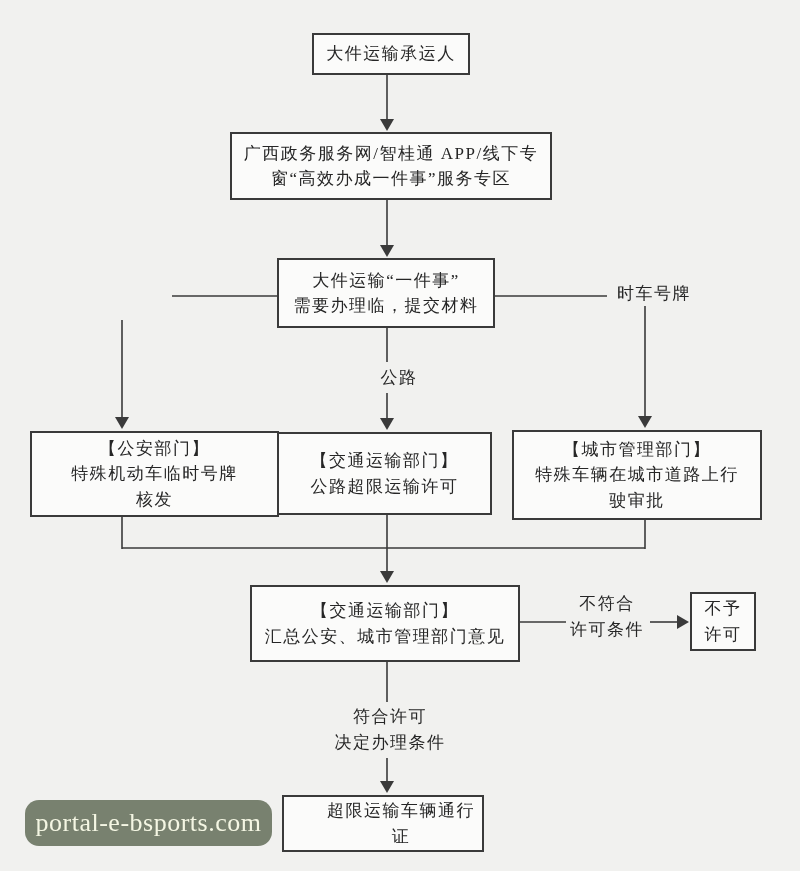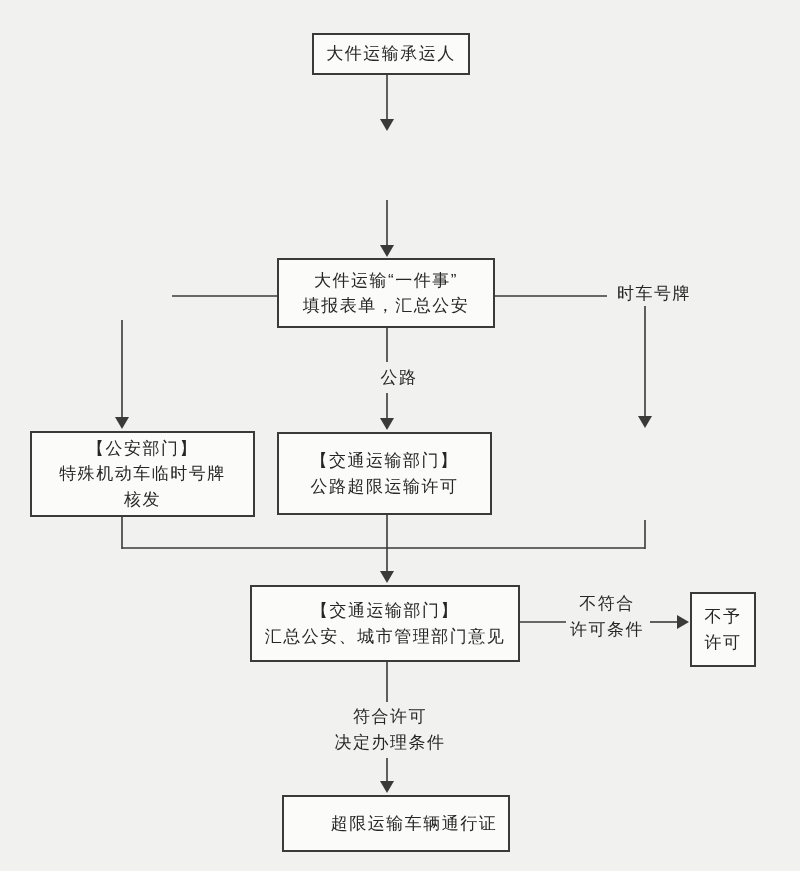--- a/index.html
+++ b/index.html
@@ -1,20 +1,20 @@
 <!DOCTYPE html>
 <html style="--background: #f1f1ef; --box-fill: #fbfbfa; --box-border: #3a3a3a; --line: #3a3a3a; --text: #262626; --watermark-bg: #78816f; --watermark-text: #f4f6e3;"><head>
 <meta charset="utf-8">
 <style>
   html,body{margin:0;padding:0;}
   .canvas{
     position:relative;
     width:800px;height:871px;
     background:var(--background,#f1f1ef);
-    font-family:Liberation Sans, sans-serif;
+    font-family:Liberation Serif, serif;
     overflow:hidden;
   }
   svg.edges{position:absolute;left:0;top:0;width:800px;height:871px;}
   svg.edges line{stroke:var(--line,#3a3a3a);stroke-width:1.6;}
   svg.edges polygon{fill:var(--line,#3a3a3a);}
   .box{
     position:absolute;
     background:var(--box-fill,#fbfbfa);
     border:2px solid var(--box-border,#3a3a3a);
     display:flex;align-items:center;justify-content:center;
@@ -28,26 +28,26 @@
   }
   .edge-label{
     position:absolute;text-align:center;white-space:pre-line;
     font-size:17px;line-height:1.55;color:var(--text,#262626);
     letter-spacing:1.5px;
   }
   
   .n-carrier{left:312px;top:33px;width:158px;height:42px;}
   .n-portal{left:230px;top:132px;width:322px;height:68px;}
   .n-form{left:277px;top:258px;width:218px;height:70px;}
-  .n-police{left:30px;top:431px;width:225px;height:86px;}
+  .n-police{left:30px;top:431px;width:249px;height:86px;}
   .n-transport{left:277px;top:432px;width:215px;height:83px;}
   .n-city{left:512px;top:430px;width:250px;height:90px;}
   .n-summary{left:250px;top:585px;width:270px;height:77px;}
-  .n-deny{left:690px;top:592px;width:66px;height:75px;}
-  .n-permit{left:282px;top:795px;width:228px;height:57px;padding-left:36px;}
+  .n-deny{left:690px;top:592px;width:66px;height:59px;}
+  .n-permit{left:282px;top:795px;width:202px;height:57px;padding-left:36px;}
   
   .l-temp{left:62px;top:266px;width:145px;}
   .l-highway{left:370px;top:365px;width:58px;}
   .l-cityroad{left:602px;top:281px;width:104px;}
   .l-notmeet{left:558px;top:591px;width:98px;}
   .l-meet{left:322px;top:704px;width:136px;}
   .watermark{
     position:absolute;left:25px;top:800px;width:247px;height:46px;
     background:var(--watermark-bg,#78816f);
     color:var(--watermark-text,#f4f6e3);
@@ -111,37 +111,46 @@
     <g>
       <line x1="387" y1="758" x2="387" y2="782"></line>
       <polygon points="380,781 394,781 387,793"></polygon>
     </g>
   </svg>
 
   <div class="box n-carrier">
     <span class="box-text">大件运输承运人</span>
   </div>
 
+  <div class="box n-portal">
+    <span class="box-text">广西政务服务网/智桂通 APP/线下专
+窗“高效办成一件事”服务专区</span>
+  </div>
 
   <div class="box n-form">
     <span class="box-text">大件运输“一件事”
-填报表单，汇总公安</span>
+需要办理临，提交材料</span>
   </div>
 
   <div class="box n-police">
     <span class="box-text">【公安部门】
 特殊机动车临时号牌
 核发</span>
   </div>
 
   <div class="box n-transport">
     <span class="box-text">【交通运输部门】
 公路超限运输许可</span>
   </div>
 
+  <div class="box n-city">
+    <span class="box-text">【城市管理部门】
+特殊车辆在城市道路上行
+驶审批</span>
+  </div>
 
   <div class="box n-summary">
     <span class="box-text">【交通运输部门】
 汇总公安、城市管理部门意见</span>
   </div>
 
   <div class="box n-deny">
     <span class="box-text">不予
 许可</span>
   </div>
@@ -150,14 +159,17 @@
     <span class="box-text">超限运输车辆通行证</span>
   </div>
 
   <div class="edge-label l-highway">公路</div>
   <div class="edge-label l-cityroad">时车号牌</div>
   <div class="edge-label l-meet">符合许可
 决定办理条件</div>
   <div class="edge-label l-notmeet">不符合
 许可条件</div>
 
+  <div class="watermark">
+    <span>portal-e-bsports.com</span>
+  </div>
 
 </div>
 
 </body></html>

